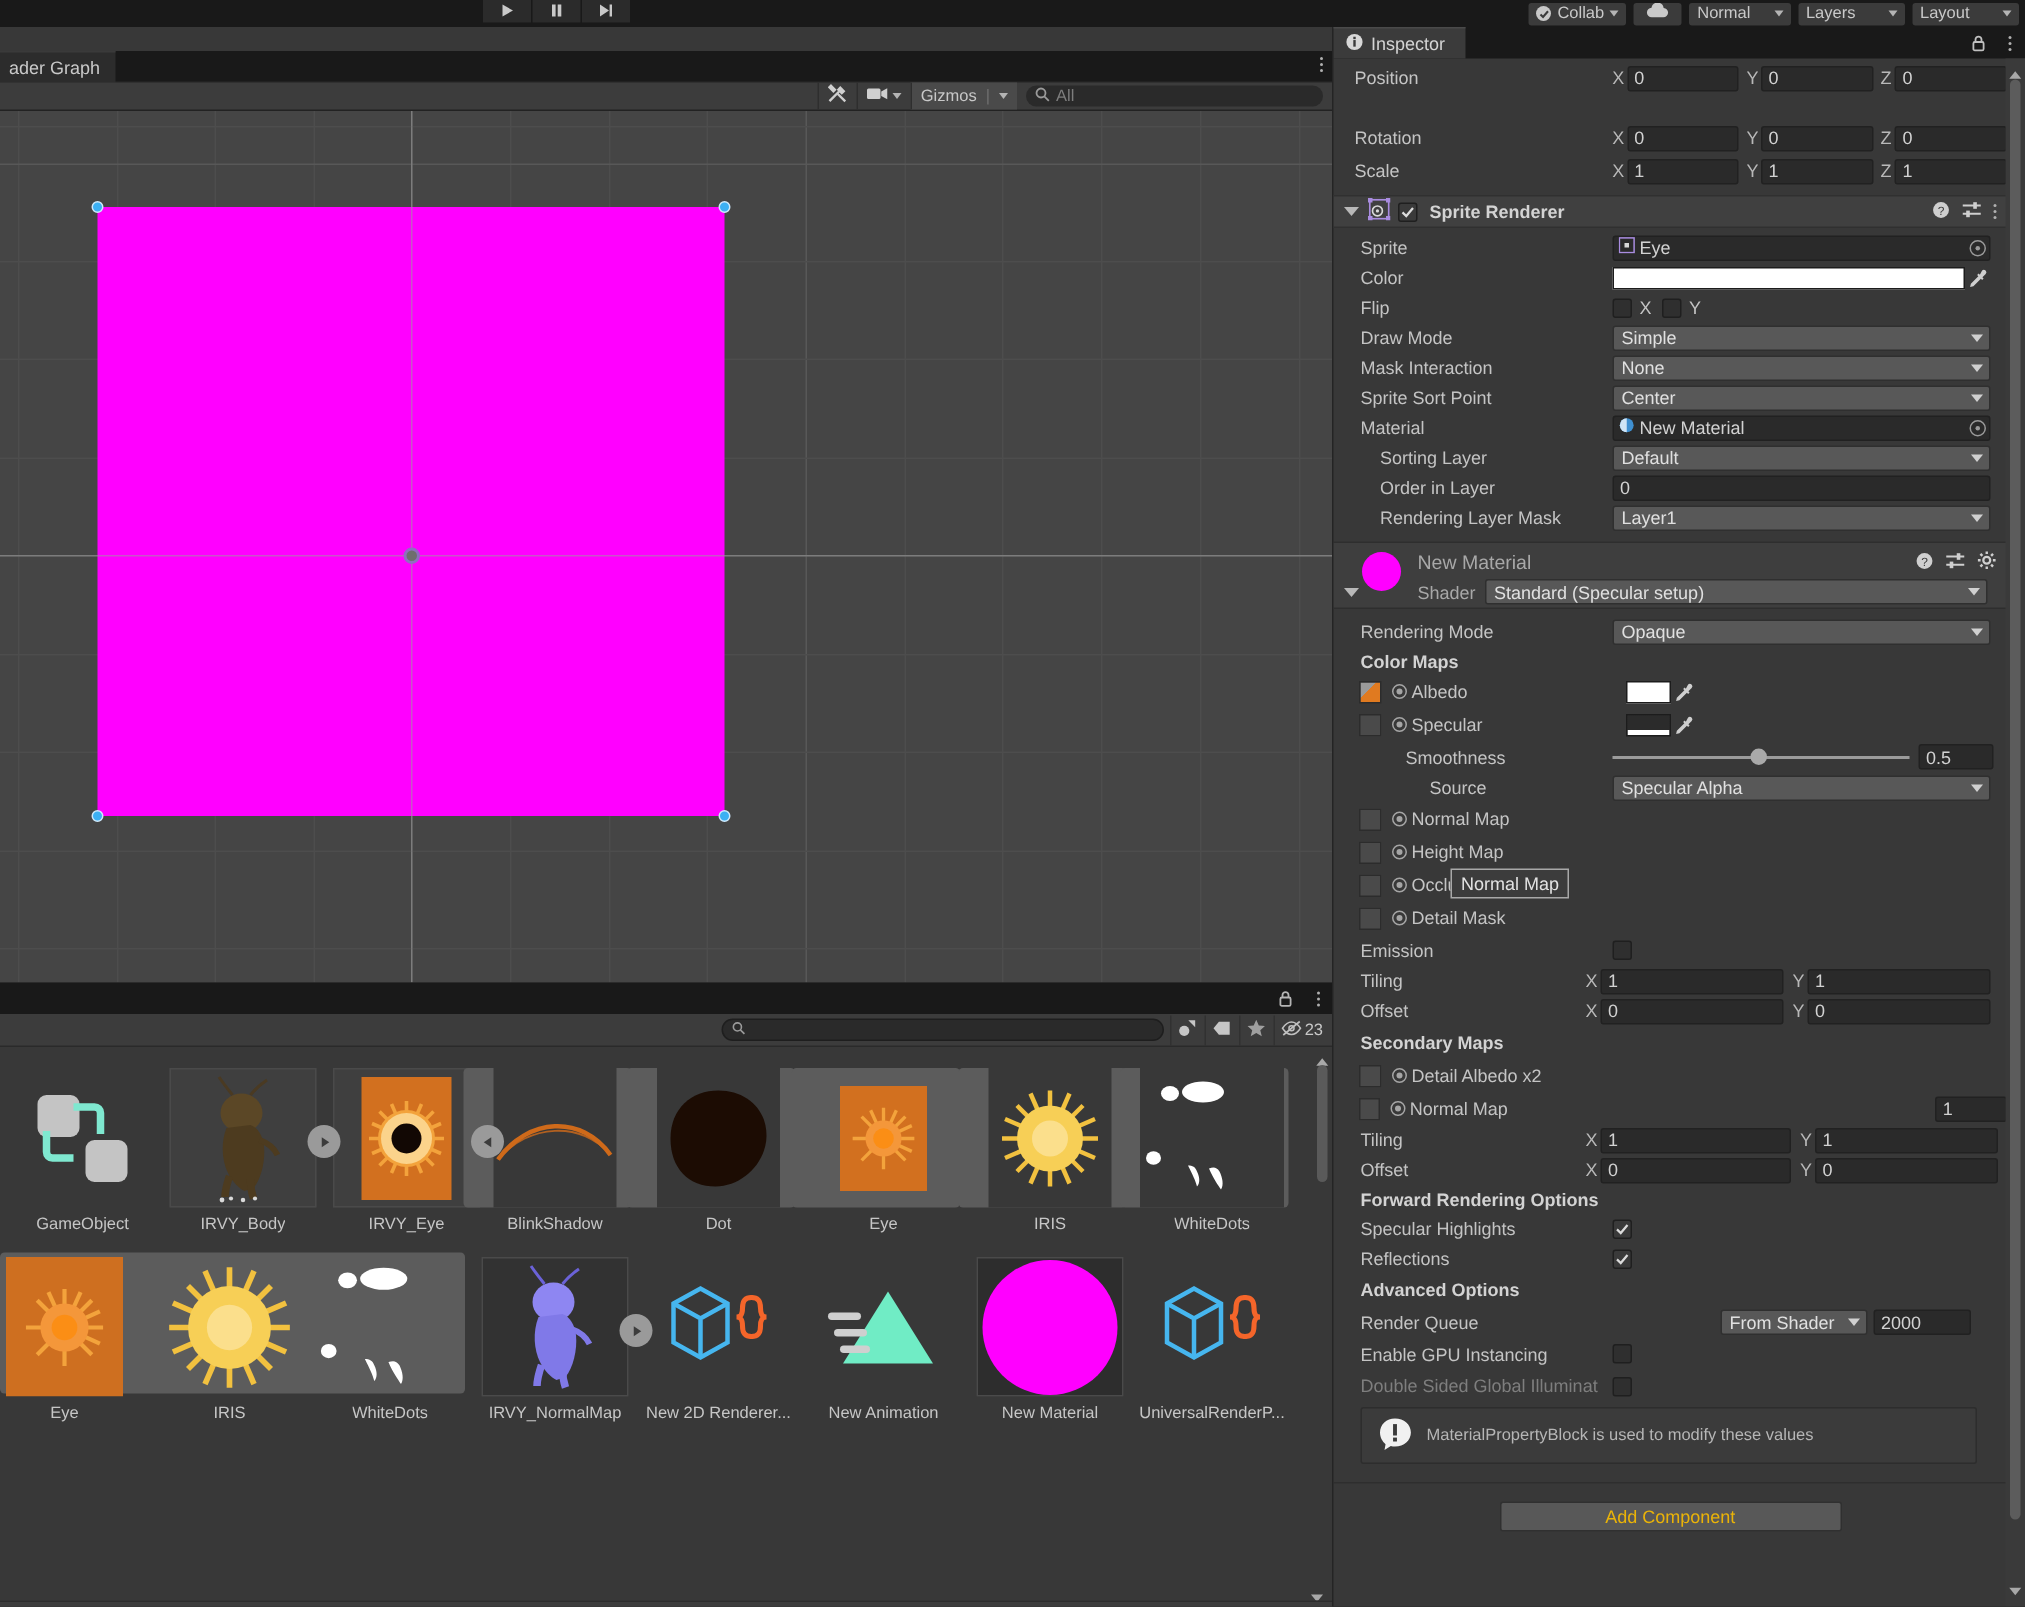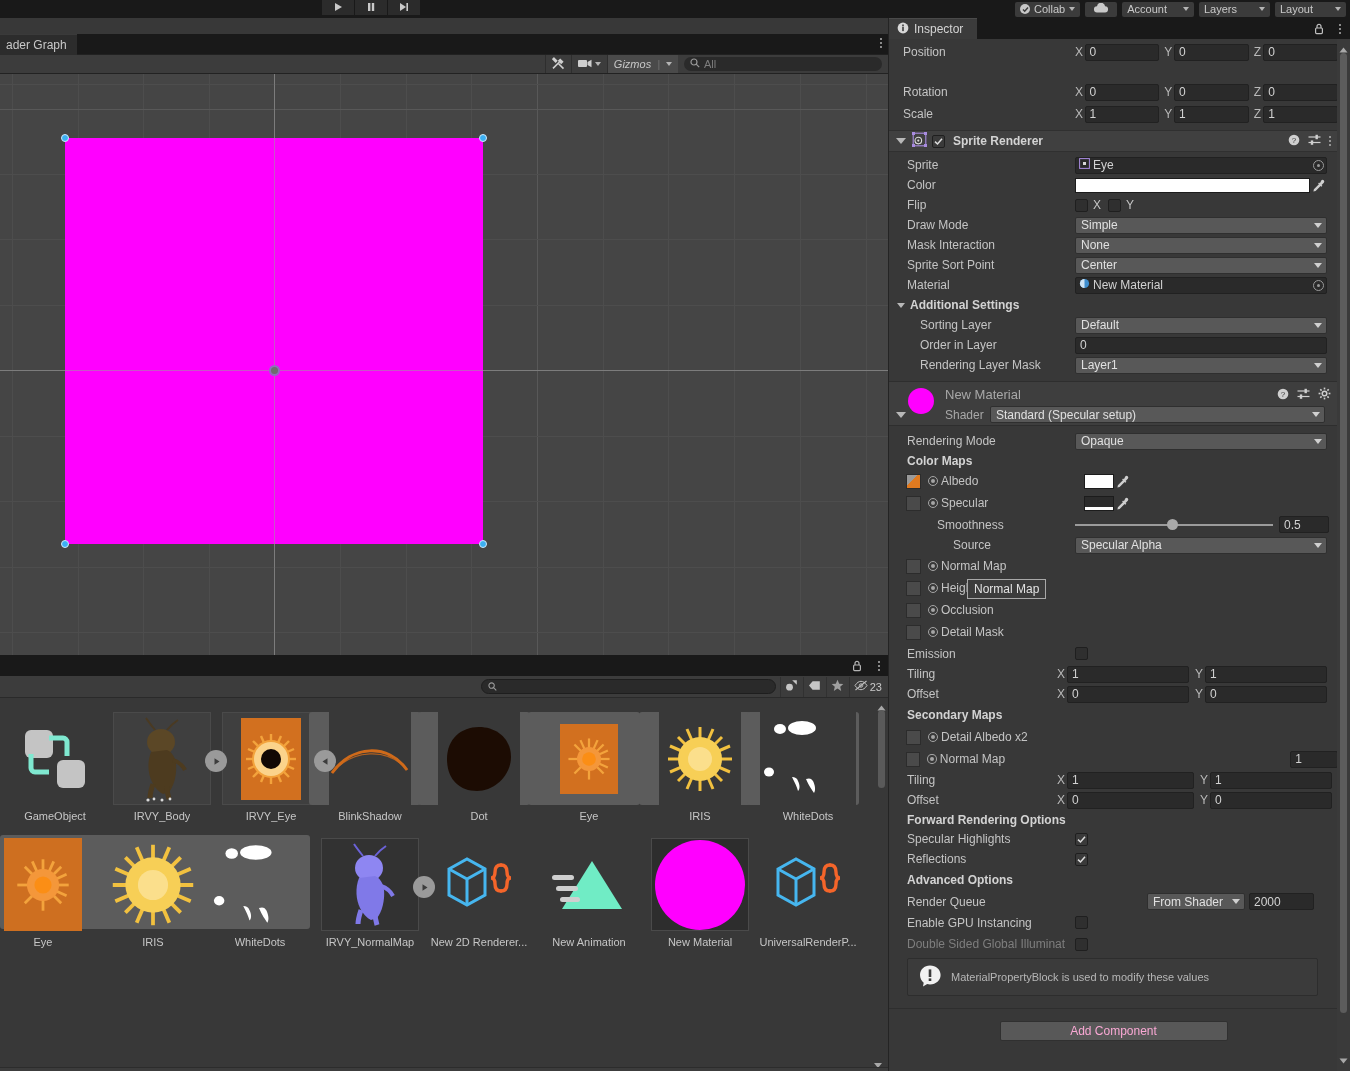--- a/index.html
+++ b/index.html
@@ -49,21 +49,21 @@
   .kebab{ display:flex; flex-direction:column; gap:2px; }
   .kebab i{ width:2px;height:2px;background:#b0b0b0;border-radius:50%; display:block;}
 
   
   .scenebar{
     position:relative; height:19px; background:#3c3c3c; border-bottom:1px solid #222;
     display:flex; align-items:center; justify-content:flex-end;
   }
   .sb-btn{
     height:18px; display:flex; align-items:center; 
-    padding:0 6px; border-left:1px solid #2e2e2e; color:#c8c8c8; font-size:11px; gap:3px;font-style:italic;
+    padding:0 6px; border-left:1px solid #2e2e2e; color:#c8c8c8; font-size:11px; gap:3px;
   }
   .sb-gizmos{ background:#4a4a4a; }
   .sb-search{
     width:198px; height:14px; background:#2a2a2a; border-radius:7px; margin-left:6px; margin-right:6px;
     display:flex; align-items:center; padding:0 6px; gap:4px; color:#7d7d7d; font-size:11px;
   }
 
   
   .scene{
     position:relative; height:581px; background:#454545; overflow:hidden;
@@ -200,21 +200,21 @@
   .tooltip{
     position:absolute; background:#3c3c3c; border:1px solid #a8a8a8; color:#e2e2e2;
     font-size:12px; padding:2px 6px; z-index:40; white-space:nowrap;
   }
   .helpbox{
     background:#3b3b3b; border:1px solid #2d2d2d; border-radius:2px;
     display:flex; align-items:center; gap:9px; padding:8px 10px; color:#b6b6b6; font-size:11px;
   }
   .addcomp{
     background:#585858; border:1px solid #303030; border-radius:2px; height:20px;
-    display:flex; align-items:center; justify-content:center; color:#f9a8d4; font-size:12px;
+    display:flex; align-items:center; justify-content:center; color:#eab308; font-size:12px;
   }
   .insp-scroll{ position:absolute; right:0; top:21px; width:13px; height:1032px; background:#3a3a3a; }
   .insp-scroll .thumbbar{ position:absolute; left:3px; width:7px; background:#5c5c5c; border-radius:4px; }
   .tex-slot{ width:15px;height:15px;background:#4a4a4a;border:1px solid #2c2c2c; }
   .radio{ width:10px;height:10px;border-radius:50%;border:1px solid #a5a5a5;display:inline-flex;align-items:center;justify-content:center;vertical-align:middle;}
   .radio i{width:4px;height:4px;border-radius:50%;background:#a5a5a5;}
   .matball{ width:26px;height:26px;border-radius:50%; background:#ff00ff; }
 </style>
 </head>
 <body>
@@ -259,21 +259,21 @@
         <span class="caret-dn"></span>
       </div>
       <div class="tb-chip cloud">
         <span>
           <svg width="16" height="11" viewBox="0 0 16 11">
               <path d="M4.2 9.5h7.6a3.1 3.1 0 0 0 .3-6.2A4.1 4.1 0 0 0 4 3.2 2.9 2.9 0 0 0 4.2 9.5z" fill="#c9c9c9"></path>
             </svg>
         </span>
       </div>
       <div class="tb-chip">
-        <span>Account</span>
+        <span>Normal</span>
         <span class="caret-dn" style="margin-left:12px"></span>
       </div>
       <div class="tb-chip">
         <span>Layers</span>
         <span class="caret-dn" style="margin-left:18px"></span>
       </div>
       <div class="tb-chip">
         <span>Layout</span>
         <span class="caret-dn" style="margin-left:18px"></span>
       </div>
@@ -918,24 +918,20 @@
             </span>
             <span>New Material</span>
           </span>
           <span class="dot-target">
               <i></i>
             </span>
         </span>
       </div>
 
       <div class="row">
-        <span class="foldout sm" style="margin-left:8px"></span>
-        <span class="lbl bold" style="margin-left:5px">Additional Settings</span>
-      </div>
-      <div class="row">
         <span class="lbl ind2" style="width:186px">Sorting Layer</span>
         <span class="ddown" style="width:252px">
           <span>Default</span>
           <span class="caret"></span>
         </span>
       </div>
       <div class="row">
         <span class="lbl ind2" style="width:186px">Order in Layer</span>
         <span class="field" style="width:252px">0</span>
       </div>

